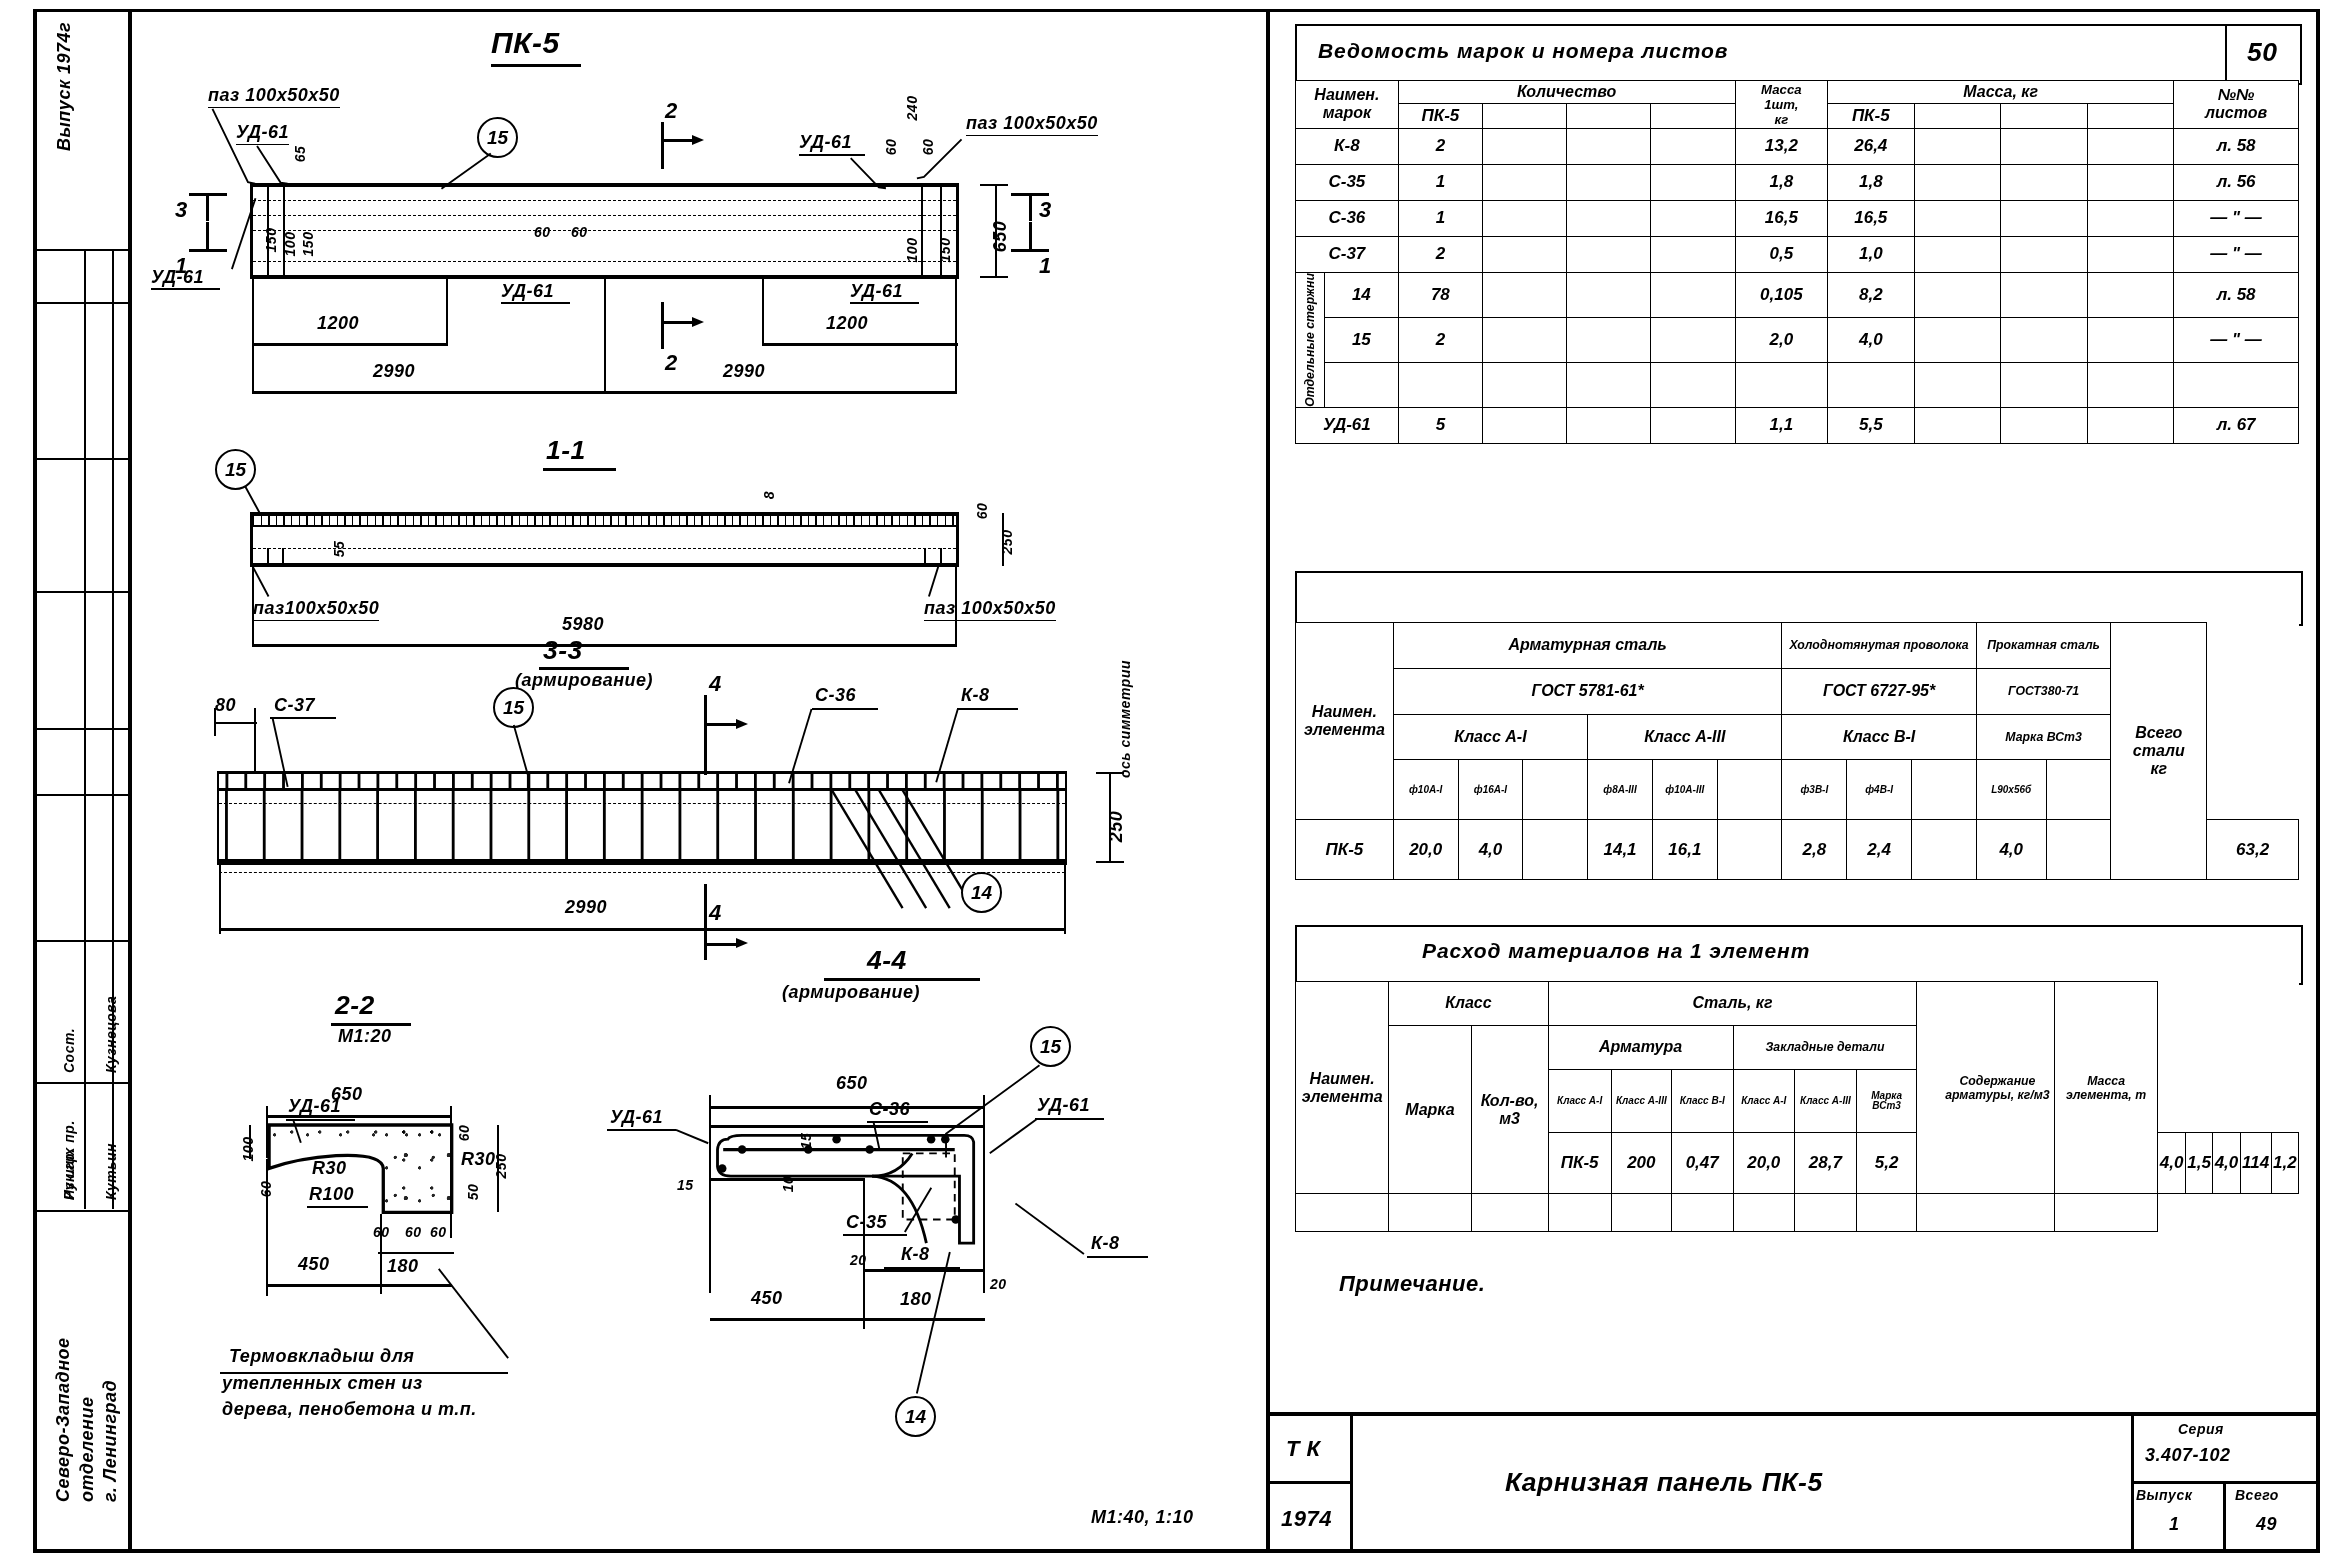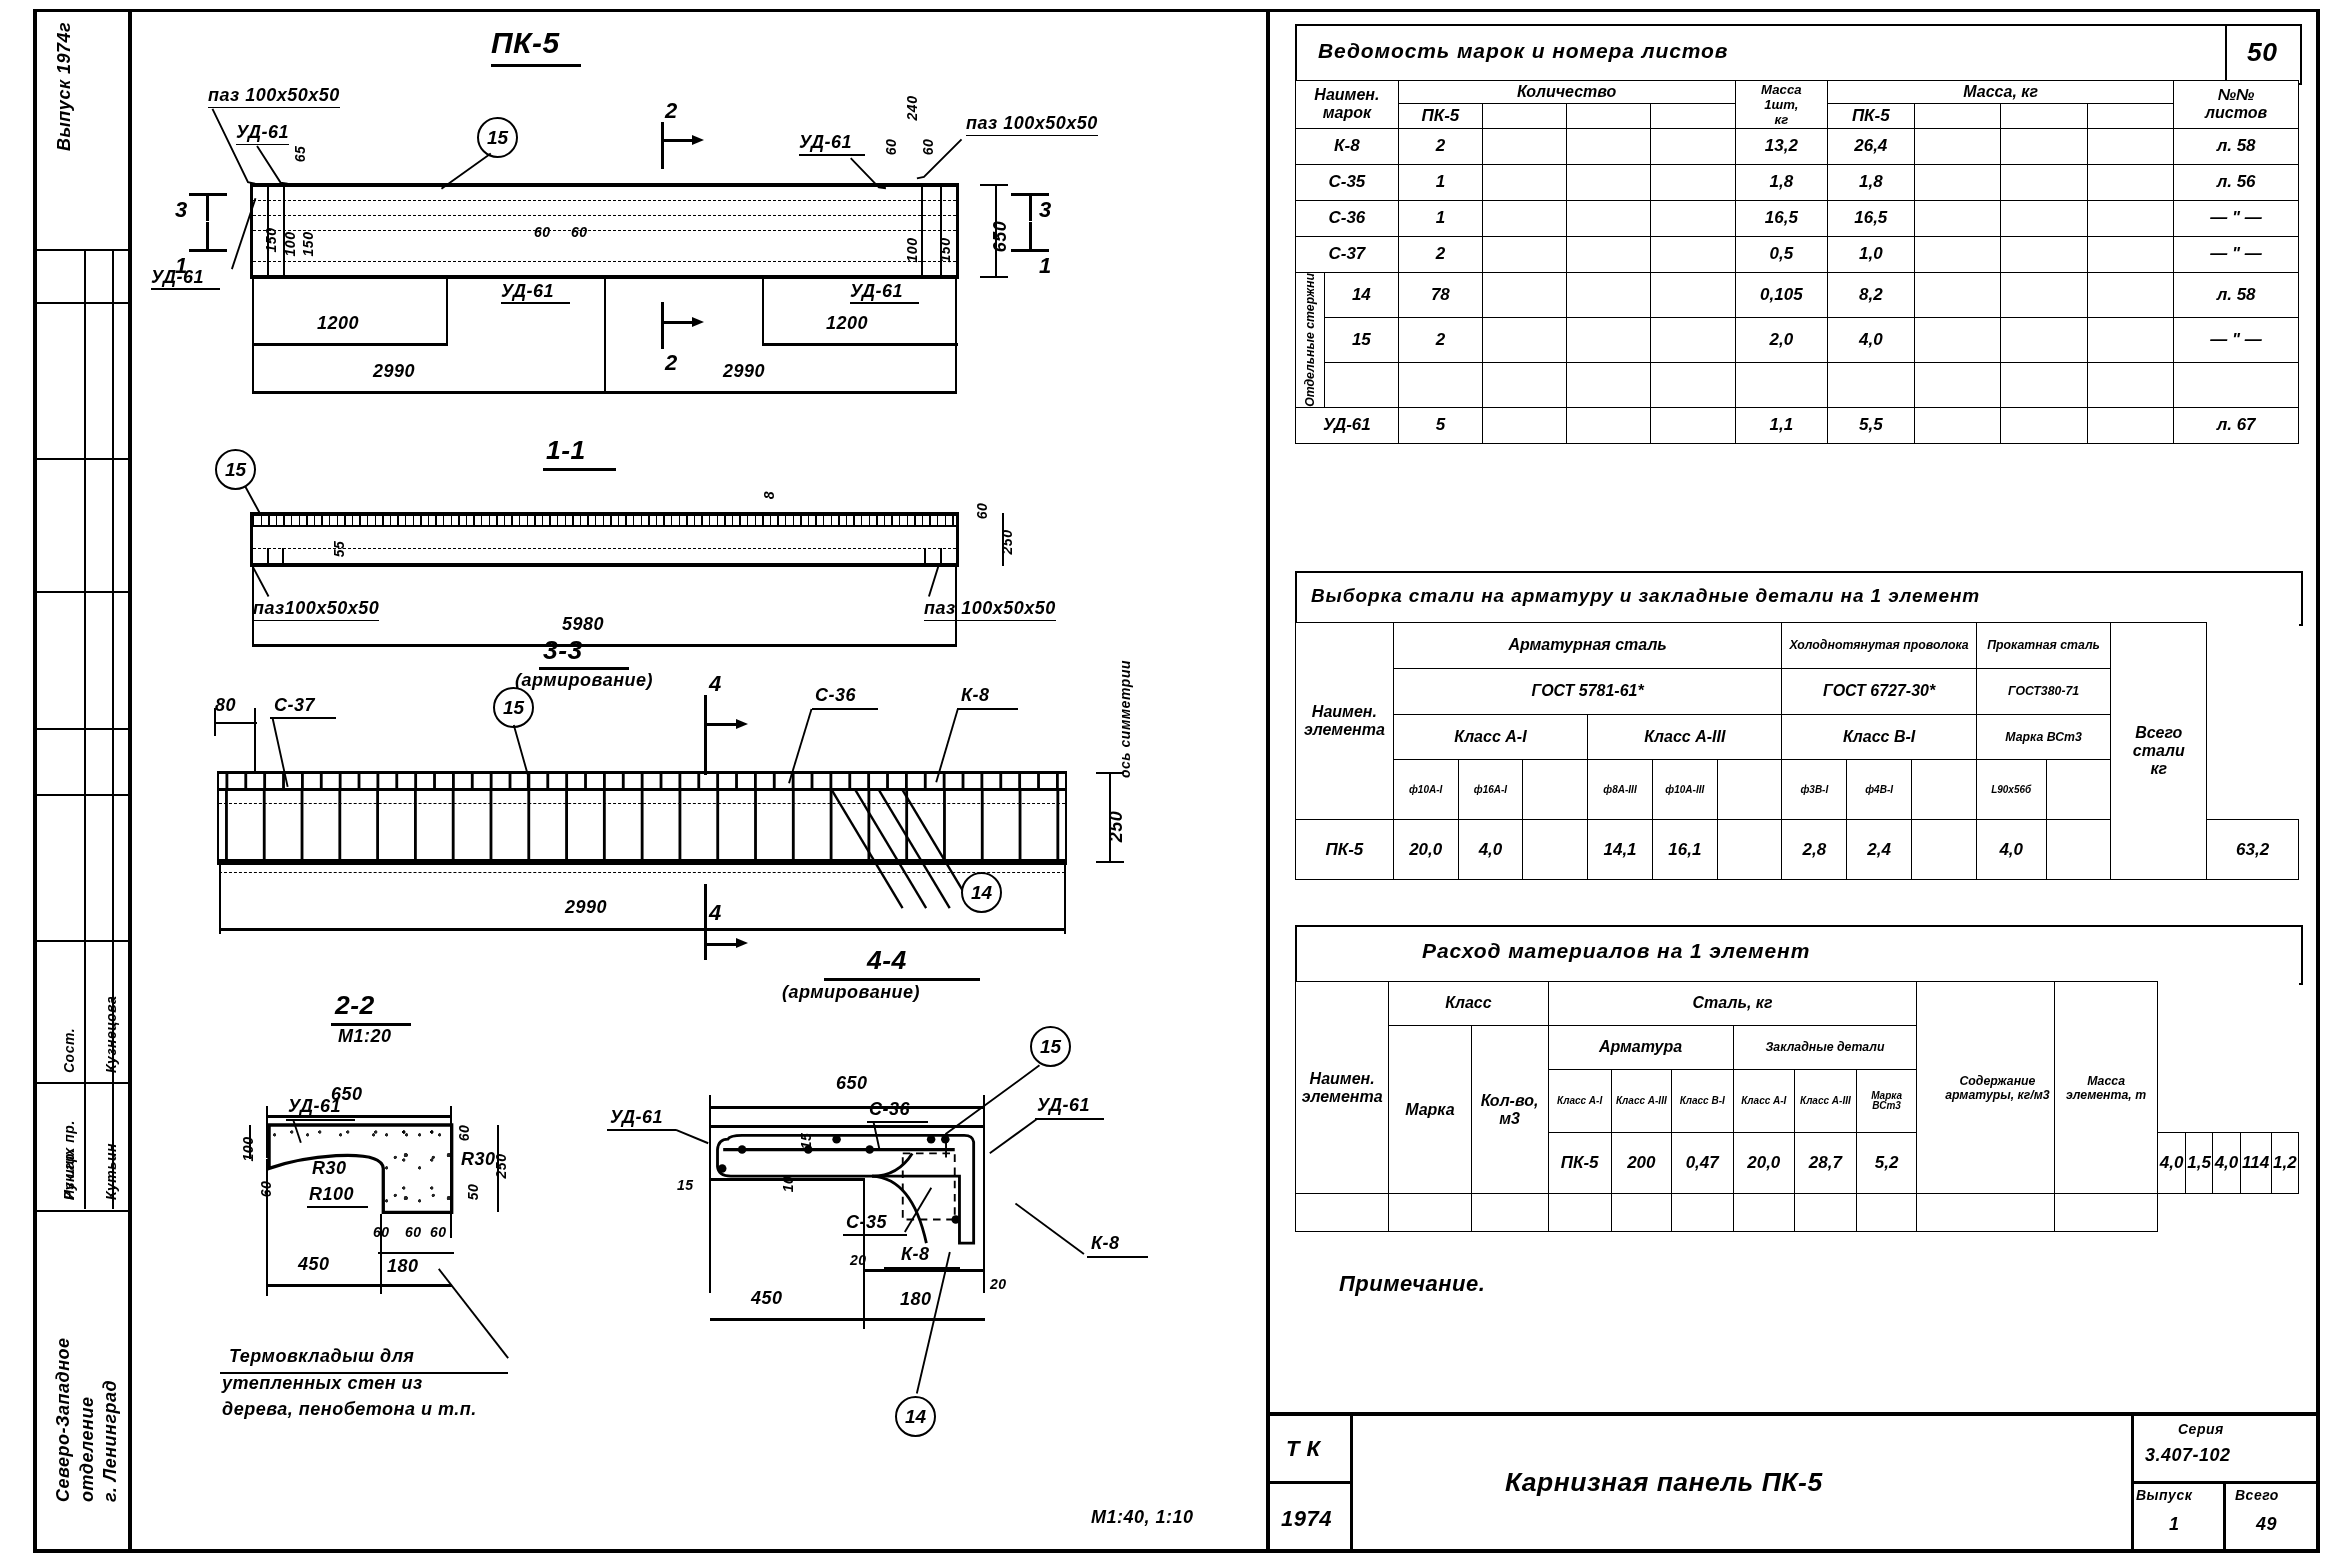--- a/index.html
+++ b/index.html
@@ -674,41 +674,40 @@
       <td class="cell">5,5</td>
       <td></td>
           <td></td>
           <td></td>
       <td class="cell">л. 67</td>
     </tr>
   </tbody>
     </table>
 
   <div class="thickbox" style="left:1295px;top:571px;width:1004px;height:51px;"></div>
-  <div class="tbltitle" style="left:1311px;top:585px;font-size:19px;">Выборка стали на арматуру и закладные детали на 1 элемент</div>
 
   <table class="dt" style="left:1295px;top:622px;width:1004px;">
     <tbody>
         <tr>
       <td class="hd" rowspan="4" style="width:94px;">
         <div>Наимен.</div>
         <div>элемента</div>
       </td>
       <td class="hd" colspan="6" style="height:43px;">Арматурная сталь</td>
       <td class="hd small" colspan="3">Холоднотянутая проволока</td>
       <td class="hd small" colspan="2">Прокатная сталь</td>
       <td class="hd" rowspan="5" style="width:92px;">
         <div>Всего</div>
         <div>стали</div>
         <div>кг</div>
       </td>
     </tr>
     <tr>
       <td class="hd" colspan="6" style="height:43px;">ГОСТ 5781-61*</td>
-      <td class="hd" colspan="3">ГОСТ 6727-30*</td>
+      <td class="hd" colspan="3">ГОСТ 6727-95*</td>
       <td class="hd small" colspan="2">ГОСТ380-71</td>
     </tr>
     <tr>
       <td class="hd" colspan="3" style="height:43px;">Класс А-I</td>
       <td class="hd" colspan="3">Класс А-III</td>
       <td class="hd" colspan="3">Класс В-I</td>
       <td class="hd small" colspan="2">Марка ВСт3</td>
     </tr>
     <tr>
       <td class="tiny" style="width:61px;height:57px;">ф10А-I</td>

